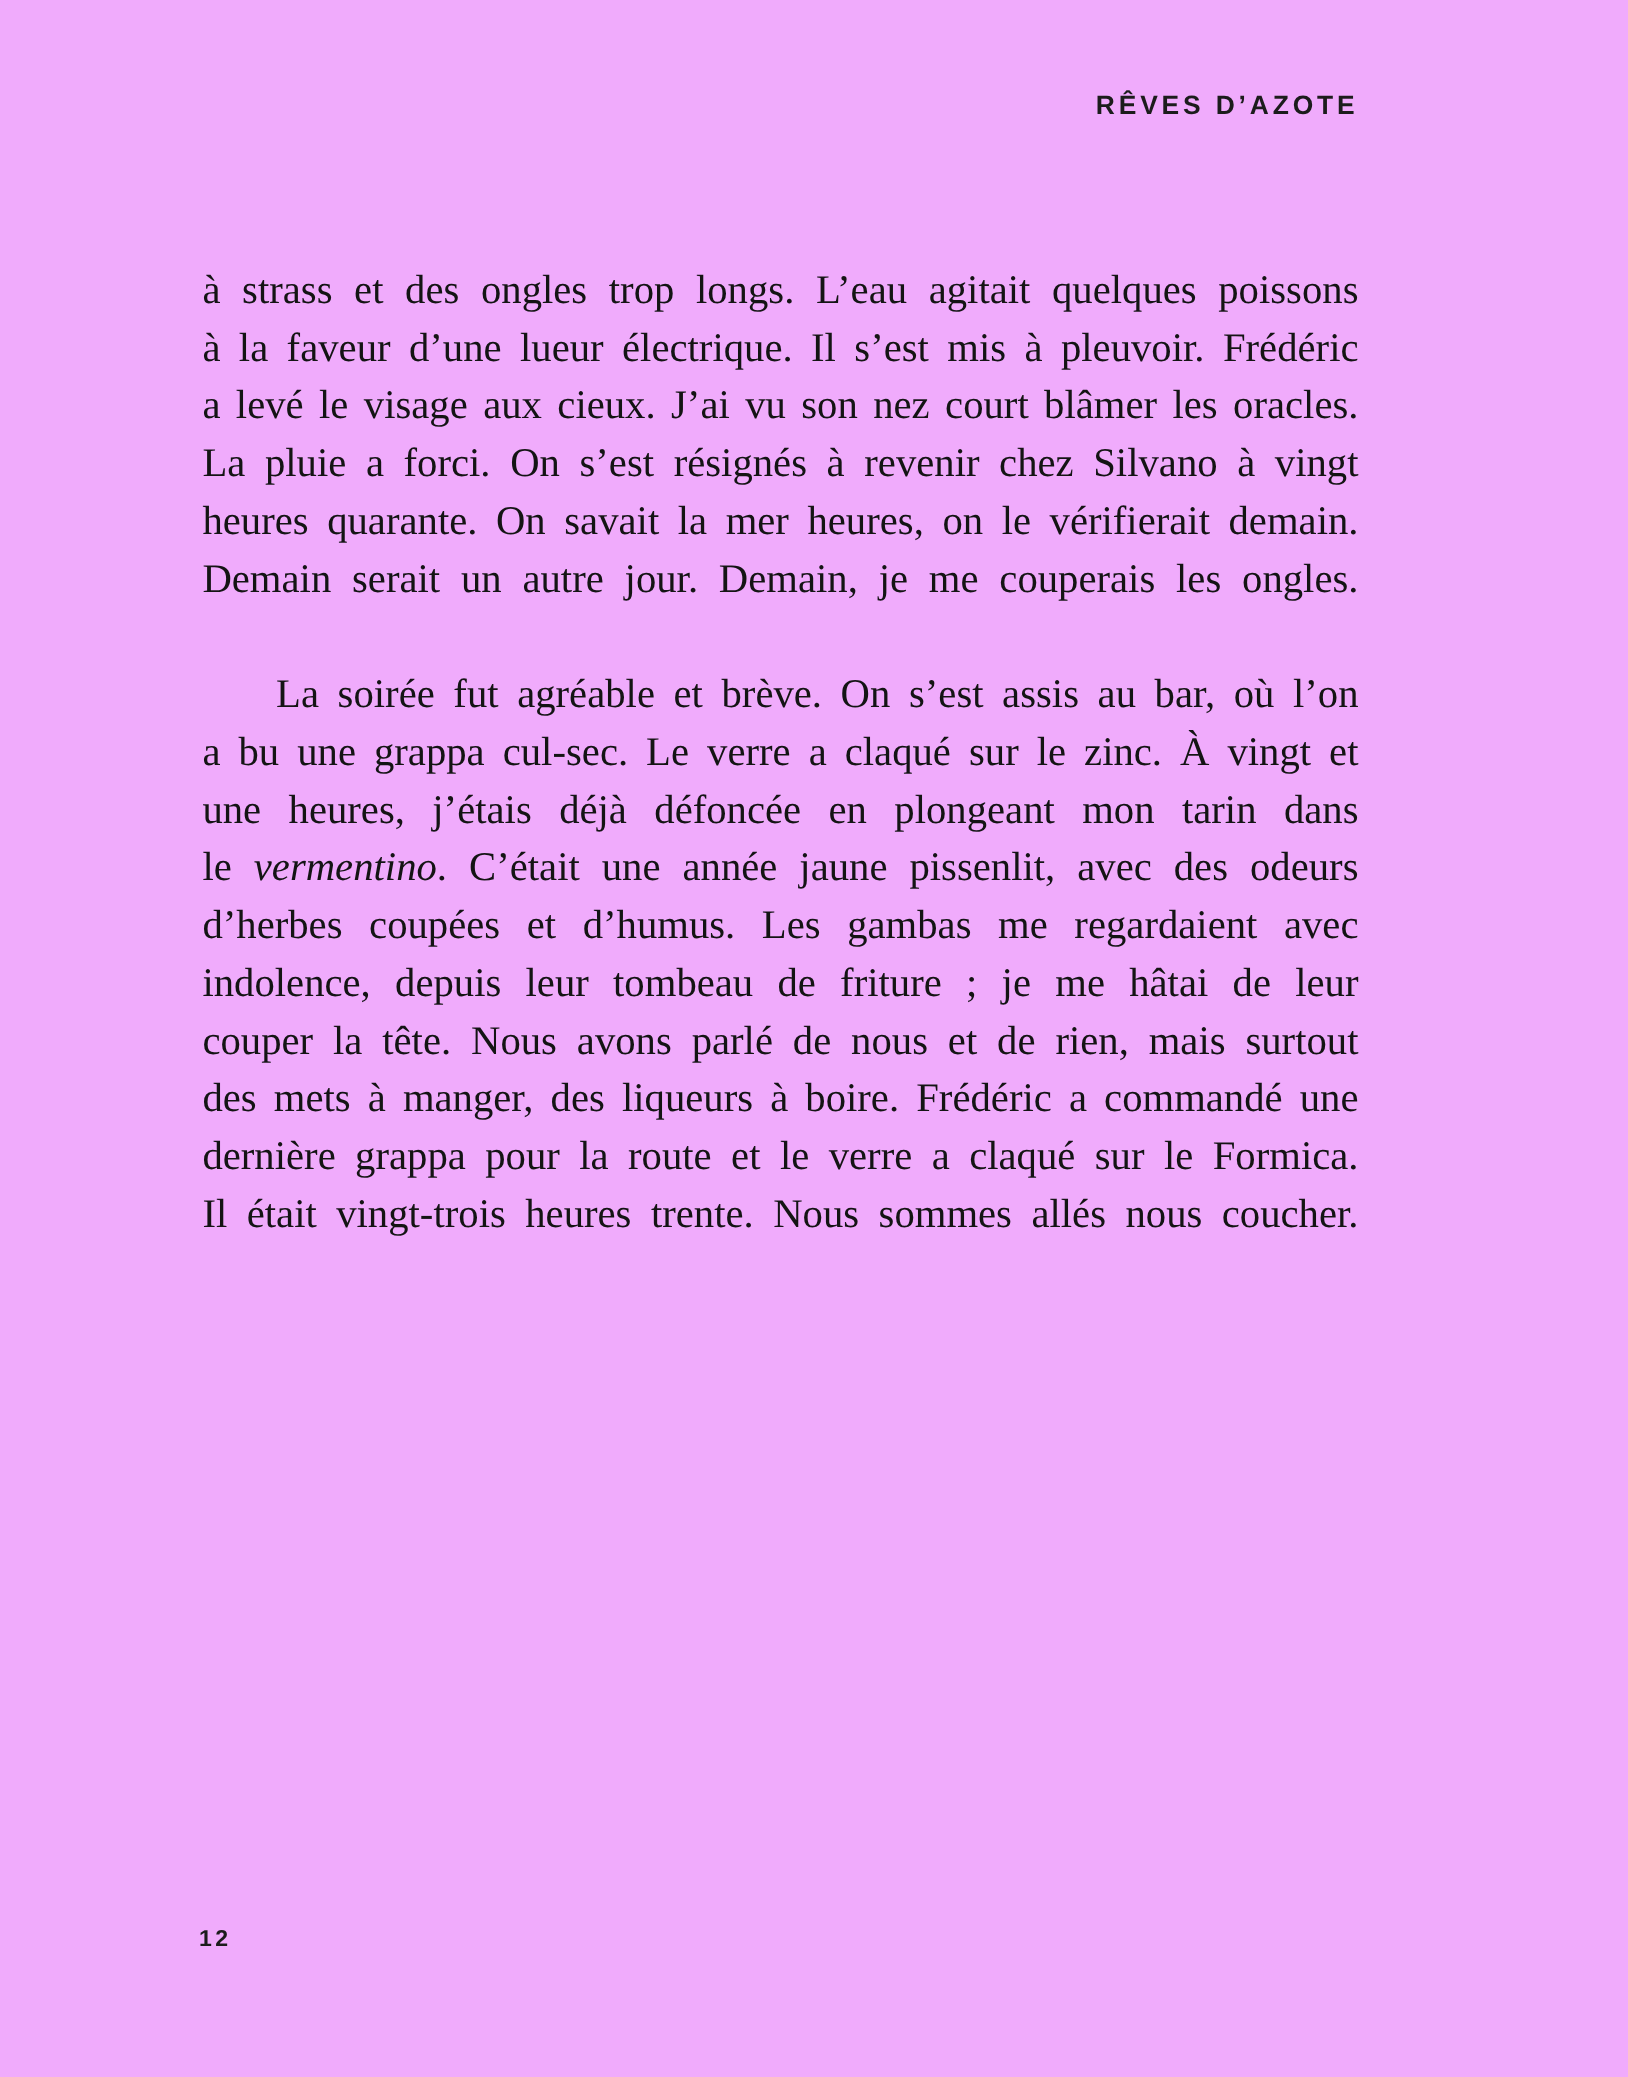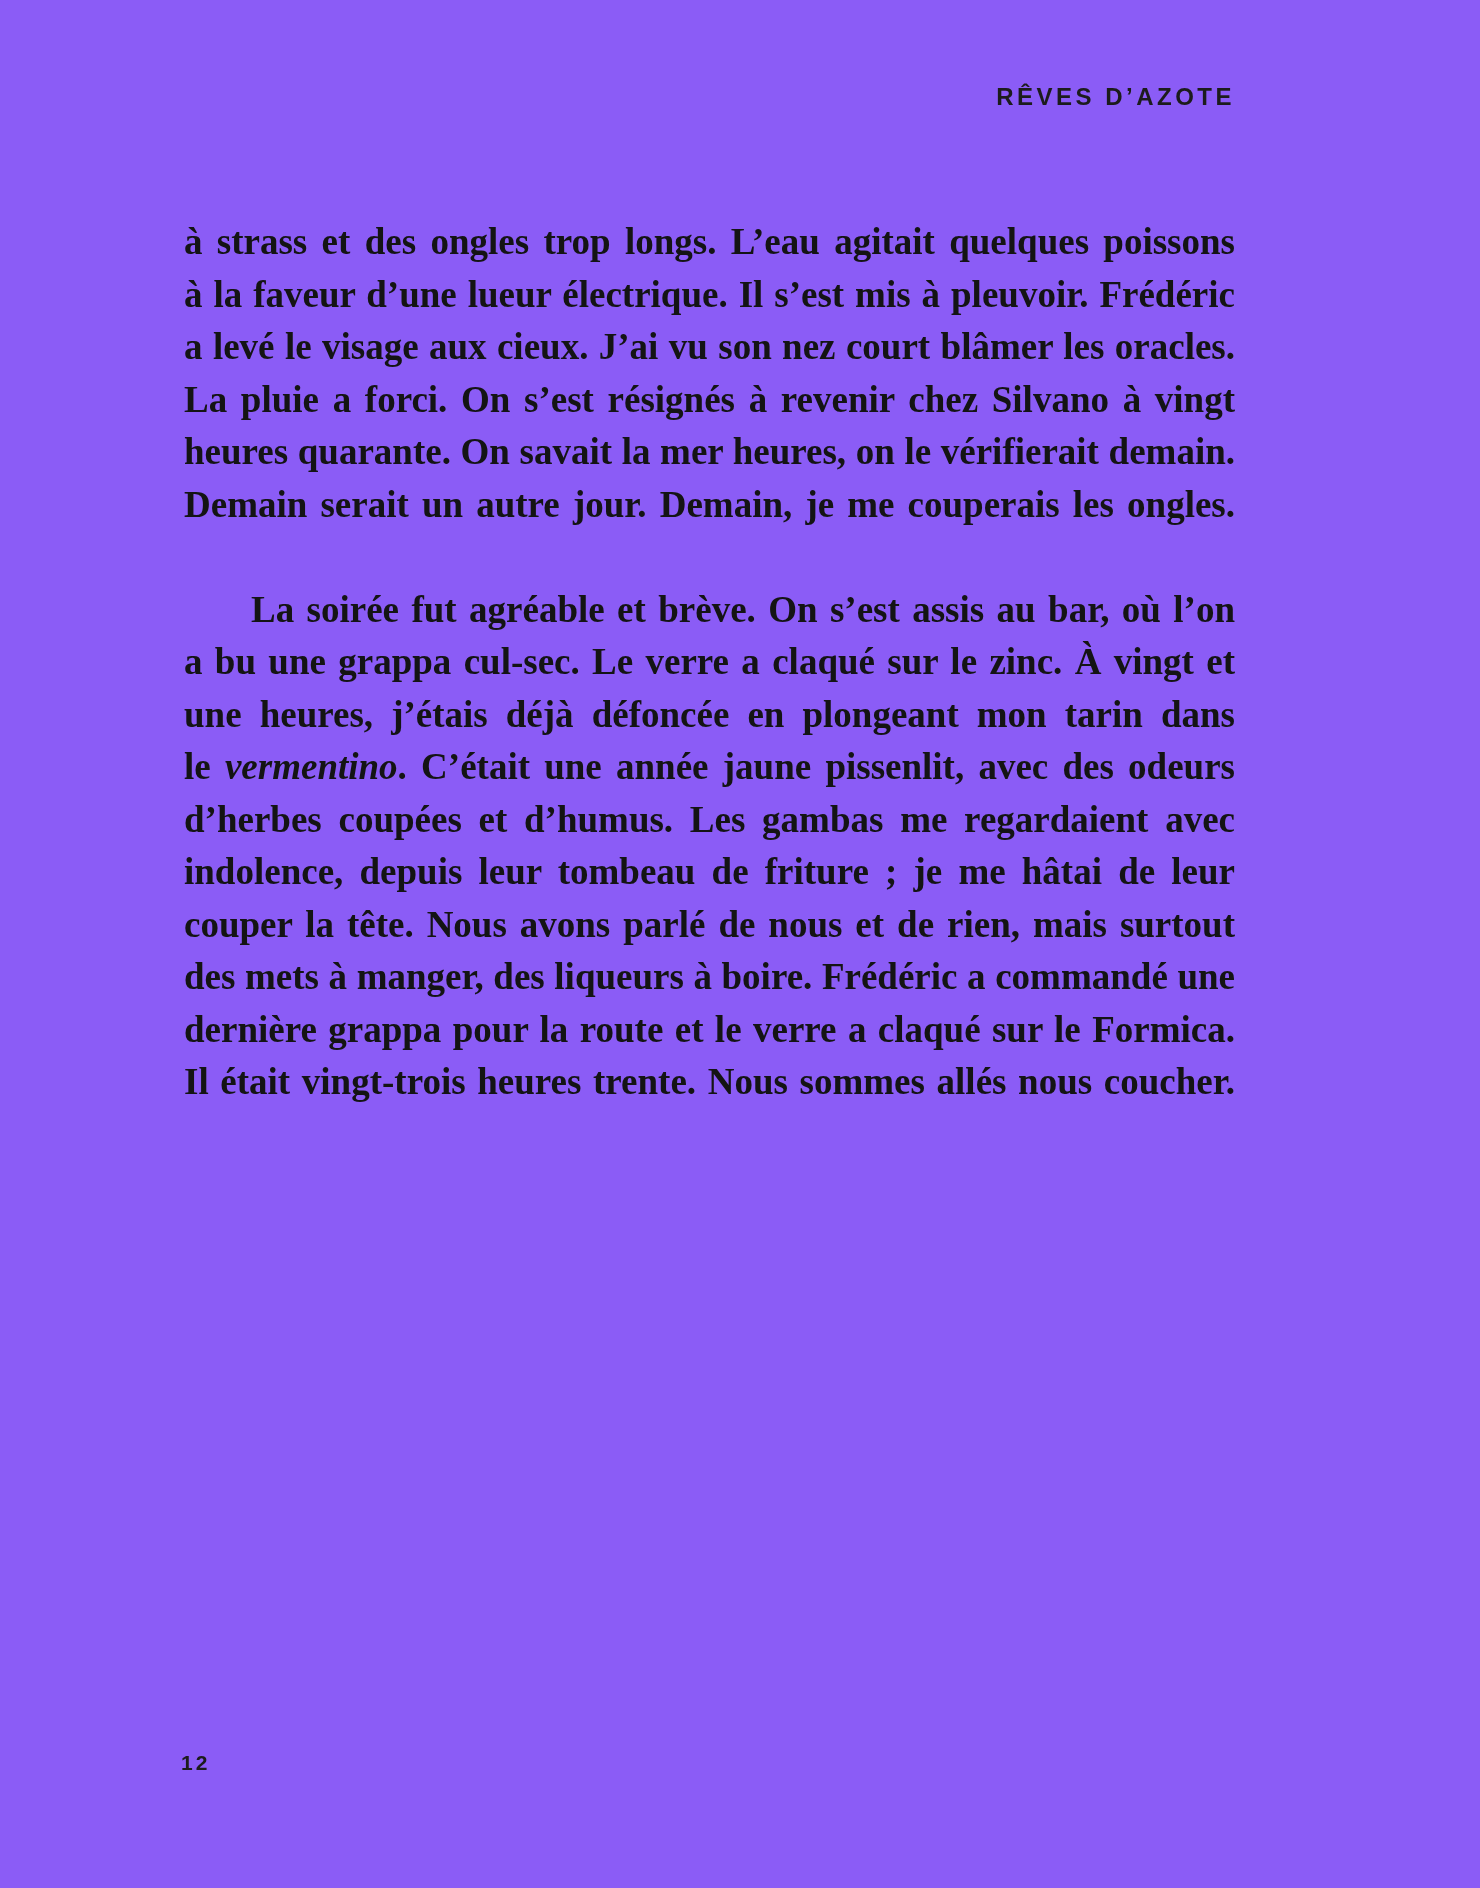--- a/index.html
+++ b/index.html
@@ -1,44 +1,43 @@
 <!DOCTYPE html>
 <html lang="fr"><head>
 <meta charset="utf-8">
 <style>
   html, body { margin: 0; padding: 0; background: #e8e8e8; }
   .page {
     position: relative;
     width: 1480px;
     height: 1888px;
     margin: 0 auto;
-    background: #8b5cf6;
+    background: #f0abfc;
     font-family: "Liberation Serif", serif;
     overflow: hidden;
   }
   .running-header {
     position: absolute;
     top: 83px;
     right: 245px;
     font-family: "Liberation Sans", sans-serif;
     font-weight: 700;
     font-size: 24px;
     letter-spacing: 3.5px;
     color: #1c1c1c;
     white-space: nowrap;
   }
   .body-text {
     position: absolute;
     left: 184px;
-    top: 216px;
+    top: 238px;
     width: 1051px;
     font-size: 37px;
     line-height: 52.5px;
     color: #141414;
-    font-weight: bold;
   }
   .paragraph { margin: 0; }
   .paragraph + .paragraph { margin-top: 52.5px; }
   .line {
     text-align: justify;
     text-align-last: justify;
     text-justify: inter-word;
     white-space: normal;
   }
   .line.indent { padding-left: 67px; }

